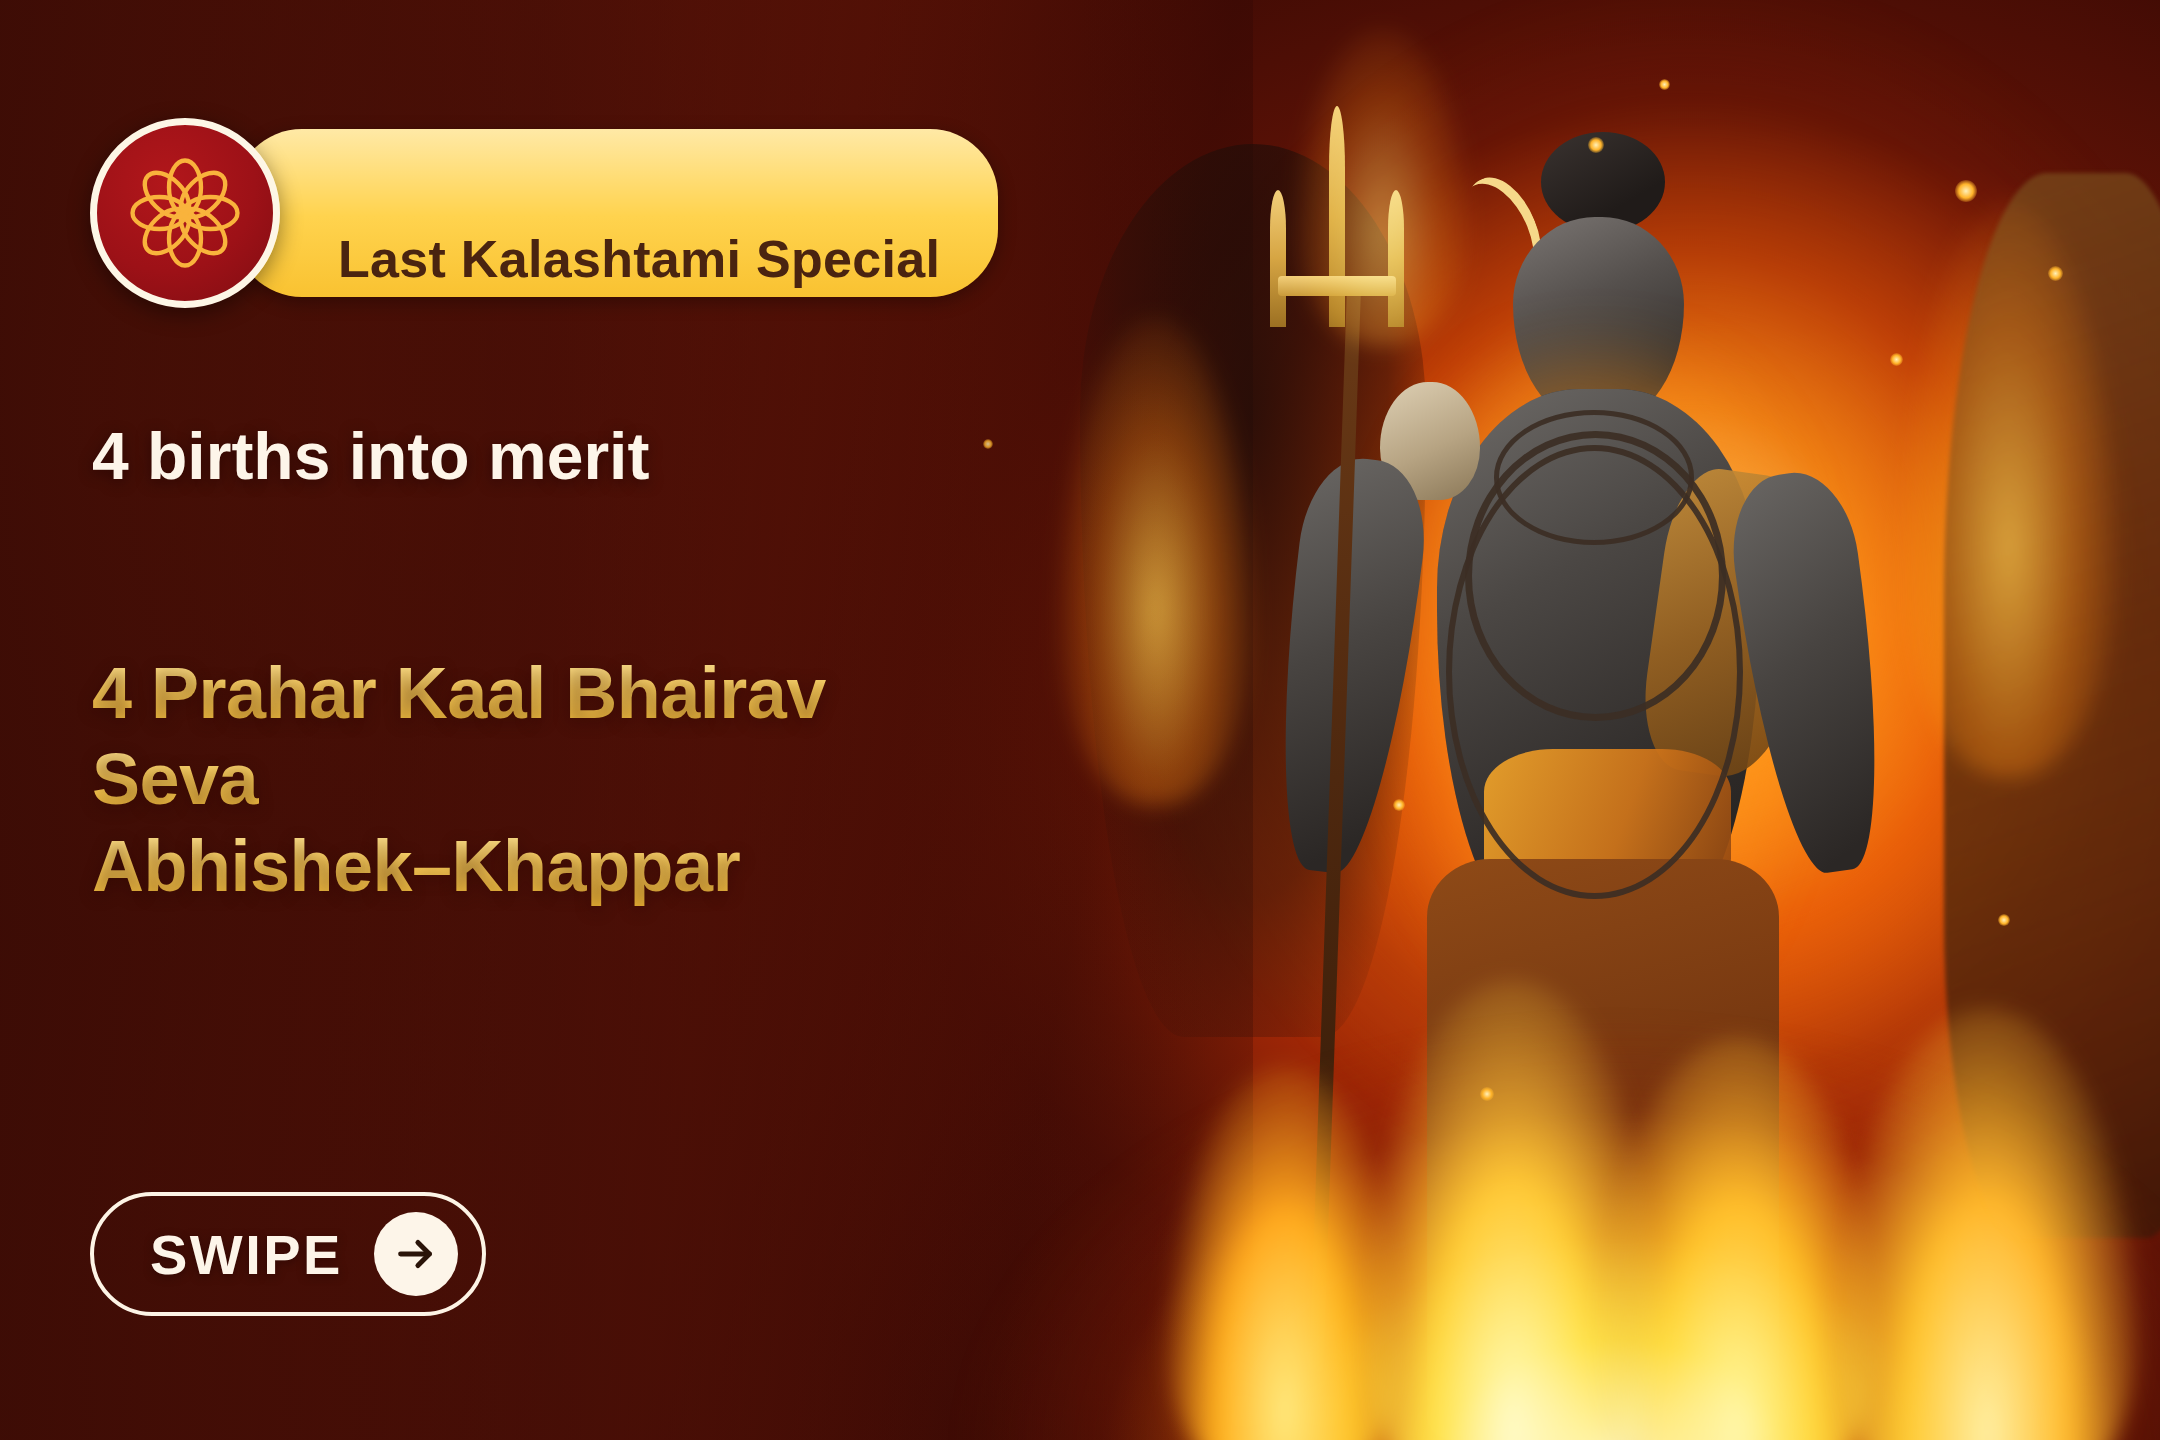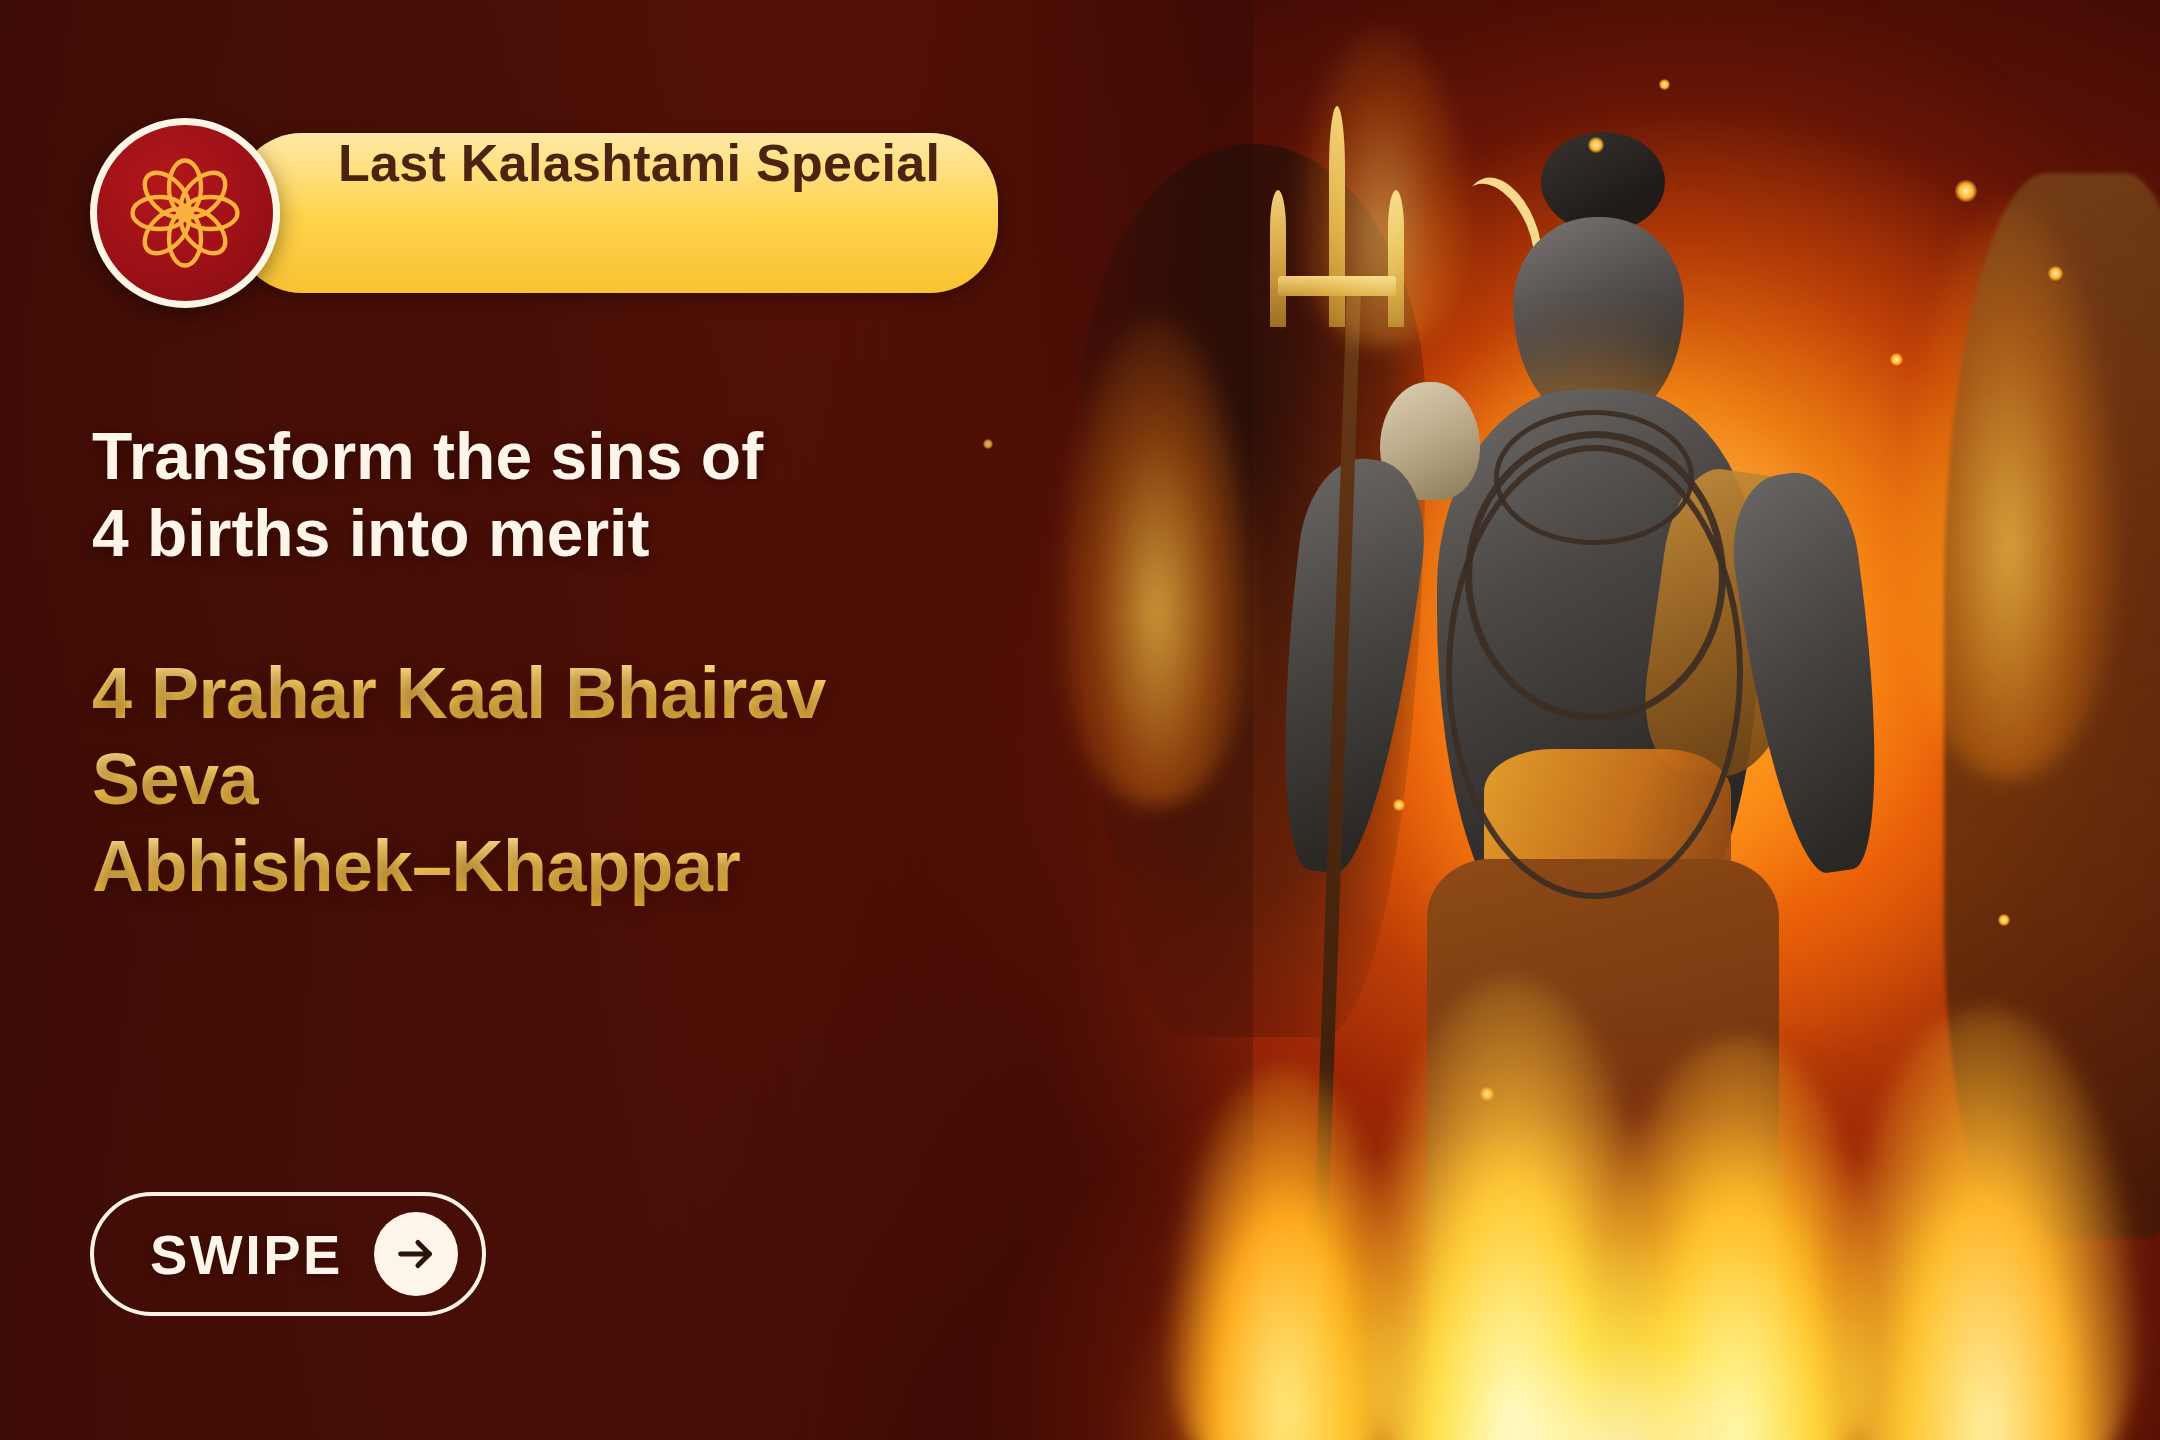--- a/index.html
+++ b/index.html
@@ -300,23 +300,23 @@
     justify-content: center;
     z-index: 3;
     box-shadow: 0 6px 22px rgba(0,0,0,0.42);
   }
   .logo-badge svg { width: 128px; height: 128px; display: block; }
 
   .title-pill {
     position: relative;
     margin-left: -46px;
     height: 160px;
-    padding: 0 58px 0 104px;
+    padding: 0 58px 8px 104px;
     display: flex;
-    align-items: flex-start;
+    align-items: flex-end;
     border-radius: 68px;
     background: linear-gradient(180deg, #ffe9a6 0%, #ffd34e 52%, #f9c231 100%);
     box-shadow: 0 5px 18px rgba(0,0,0,0.32);
     z-index: 2;
   }
   .title-pill-text {
     font-size: 52px;
     font-weight: 700;
     color: #4a2410;
     letter-spacing: 0.3px;
@@ -478,21 +478,20 @@
         </span>
       </div>
 
       <div class="title-pill">
         <span class="title-pill-text">Last Kalashtami Special</span>
       </div>
 
     </div>
 
     <div class="headline">
-      <div class="headline-line">Transform the sins of</div>
       <div class="headline-line">4 births into merit</div>
     </div>
 
     <div class="gold-title">
       <div class="gold-line">4 Prahar Kaal Bhairav</div>
       <div class="gold-line">Seva</div>
       <div class="gold-line">Abhishek–Khappar</div>
     </div>
 
     <div class="swipe-btn">

